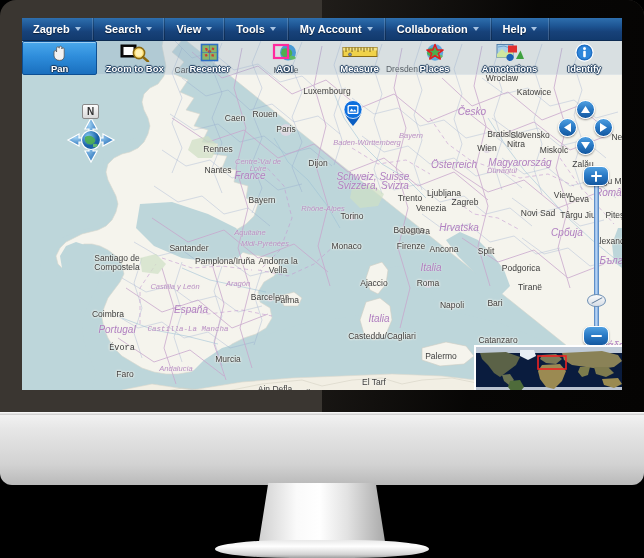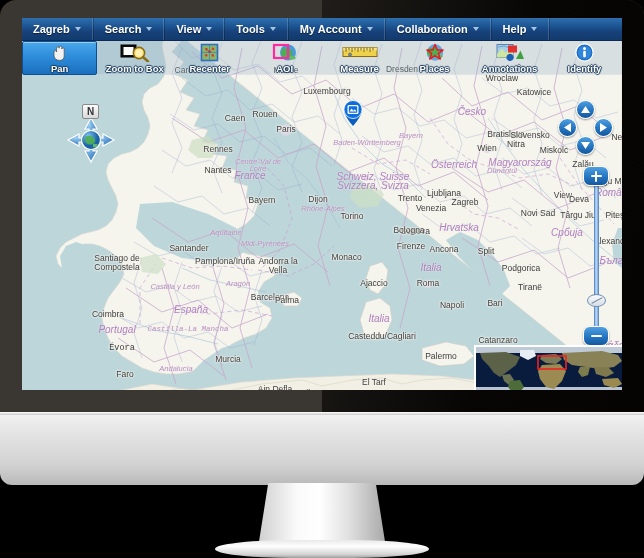--- a/index.html
+++ b/index.html
@@ -484,21 +484,21 @@
         </g>
       </svg>
 
       <div id="map-label-layer">
           <div class="lbl city" style="left: 305px; top: 73px;">Luxembourg</div>
           <div class="lbl city" style="left: 213px; top: 100px;">Caen</div>
           <div class="lbl city" style="left: 243px; top: 96px;">Rouen</div>
           <div class="lbl city" style="left: 264px; top: 111px;">Paris</div>
           <div class="lbl city" style="left: 196px; top: 131px;">Rennes</div>
           <div class="lbl city" style="left: 196px; top: 152px;">Nantes</div>
-          <div class="lbl city" style="left: 296px; top: 145px; margin-top: 36px;">Dijon</div>
+          <div class="lbl city" style="left: 296px; top: 145px;">Dijon</div>
           <div class="lbl city" style="left: 240px; top: 182px;">Bayern</div>
           <div class="lbl city" style="left: 167px; top: 230px;">Santander</div>
           <div class="lbl city" style="left: 95px; top: 240px;">Santiago de</div>
           <div class="lbl city" style="left: 95px; top: 249px;">Compostela</div>
           <div class="lbl city" style="left: 203px; top: 243px;">Pamplona/Iruña</div>
           <div class="lbl city" style="left: 256px; top: 243px;">Andorra la</div>
           <div class="lbl city" style="left: 256px; top: 252px;">Vella</div>
           <div class="lbl city" style="left: 248px; top: 279px;">Barcelona</div>
           <div class="lbl city" style="left: 86px; top: 296px;">Coimbra</div>
           <div class="lbl city" style="left: 100px; top: 330px; font-family: Liberation Mono, monospace;">Évora</div>
@@ -507,21 +507,21 @@
           <div class="lbl city" style="left: 253px; top: 371px;">Ain Defla</div>
           <div class="lbl city" style="left: 352px; top: 364px;">El Tarf</div>
           <div class="lbl city" style="left: 265px; top: 282px;">Palma</div>
           <div class="lbl city" style="left: 285px; top: 375px;">Mila</div>
           <div class="lbl city" style="left: 330px; top: 198px;">Torino</div>
           <div class="lbl city" style="left: 388px; top: 180px;">Trento</div>
           <div class="lbl city" style="left: 409px; top: 190px;">Venezia</div>
           <div class="lbl city" style="left: 352px; top: 213px; margin-left: 41px;">Genova</div>
           <div class="lbl city" style="left: 387px; top: 212px;">Bologna</div>
           <div class="lbl city" style="left: 389px; top: 228px;">Firenze</div>
-          <div class="lbl city" style="left: 312px; top: 239px; padding-left: 25px;">Monaco</div>
+          <div class="lbl city" style="left: 312px; top: 228px; padding-left: 25px;">Monaco</div>
           <div class="lbl city" style="left: 422px; top: 231px;">Ancona</div>
           <div class="lbl city" style="left: 352px; top: 265px;">Ajaccio</div>
           <div class="lbl city" style="left: 406px; top: 265px;">Roma</div>
           <div class="lbl city" style="left: 430px; top: 287px;">Napoli</div>
           <div class="lbl city" style="left: 473px; top: 285px;">Bari</div>
           <div class="lbl city" style="left: 360px; top: 318px;">Casteddu/Cagliari</div>
           <div class="lbl city" style="left: 476px; top: 322px;">Catanzaro</div>
           <div class="lbl city" style="left: 419px; top: 338px;">Palermo</div>
           <div class="lbl city" style="left: 464px; top: 233px;">Split</div>
           <div class="lbl city" style="left: 422px; top: 175px;">Ljubljana</div>
@@ -540,21 +540,21 @@
           <div class="lbl city" style="left: 595px; top: 197px;">Piteşti</div>
           <div class="lbl city" style="left: 592px; top: 223px;">Alexandria</div>
           <div class="lbl city" style="left: 499px; top: 250px;">Podgorica</div>
           <div class="lbl city" style="left: 508px; top: 269px;">Tiranë</div>
           <div class="lbl city" style="left: 602px; top: 119px;">Nepira</div>
           <div class="lbl city" style="left: 165px; top: 52px;">Cardiff</div>
           <div class="lbl city" style="left: 264px; top: 52px;">Middle</div>
           <div class="lbl city" style="left: 380px; top: 51px;">Dresden</div>
           <div class="lbl city" style="left: 480px; top: 60px;">Wroclaw</div>
           <div class="lbl city" style="left: 512px; top: 74px;">Katowice</div>
-          <div class="lbl region" style="left: 204px; top: 214px;">Aquitaine</div>
+          <div class="lbl region" style="left: 228px; top: 214px;">Aquitaine</div>
           <div class="lbl region" style="left: 243px; top: 225px;">Midi-Pyrénées</div>
           <div class="lbl region" style="left: 153px; top: 268px;">Castilla y León</div>
           <div class="lbl region" style="left: 216px; top: 265px;">Aragón</div>
           <div class="lbl region" style="left: 166px; top: 311px; font-family: Liberation Mono, monospace;">Castilla-La Mancha</div>
           <div class="lbl region" style="left: 154px; top: 350px;">Andalucía</div>
           <div class="lbl region" style="left: 236px; top: 143px;">Centre-Val de</div>
           <div class="lbl region" style="left: 236px; top: 150px;">Loire</div>
           <div class="lbl region" style="left: 389px; top: 117px;">Bayern</div>
           <div class="lbl region" style="left: 345px; top: 124px;">Baden-Württemberg</div>
           <div class="lbl region" style="left: 301px; top: 190px;">Rhône-Alpes</div>

